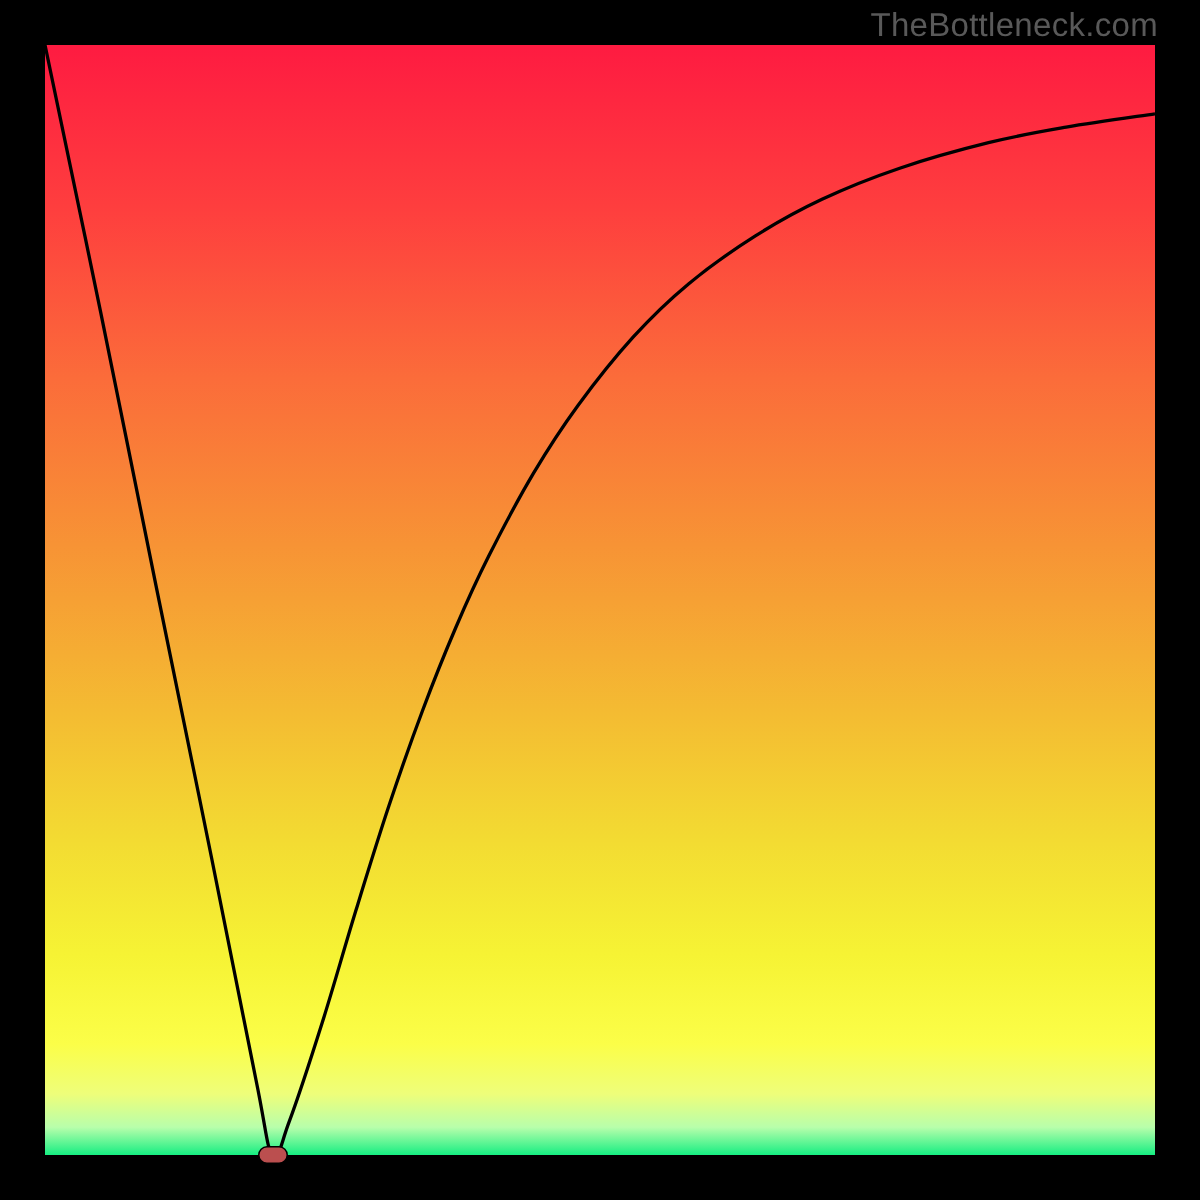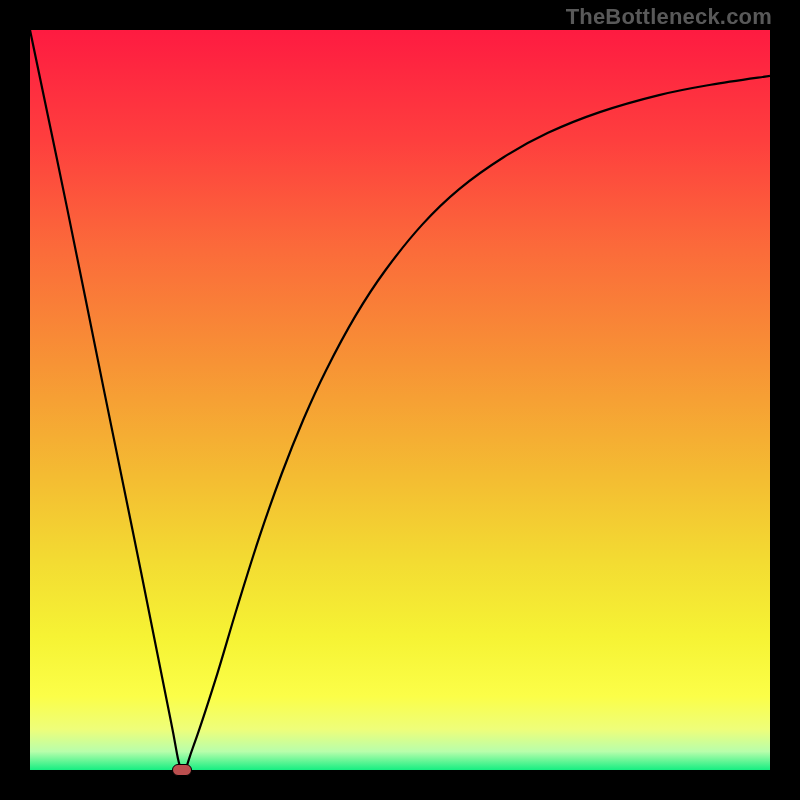--- a/index.html
+++ b/index.html
@@ -16,21 +16,21 @@
     width: 800px;
     height: 800px;
     background: #000;
   }
   .watermark {
     position: absolute;
     top: 4px;
     right: 28px;
     color: #595959;
     font-size: 22px;
-    font-weight: 700;
+    font-weight: 400;
     letter-spacing: 0.2px;
   }
   .plot-area {
     position: absolute;
     left: 30px;
     top: 30px;
     width: 740px;
     height: 740px;
   }
   .plot-area svg {

